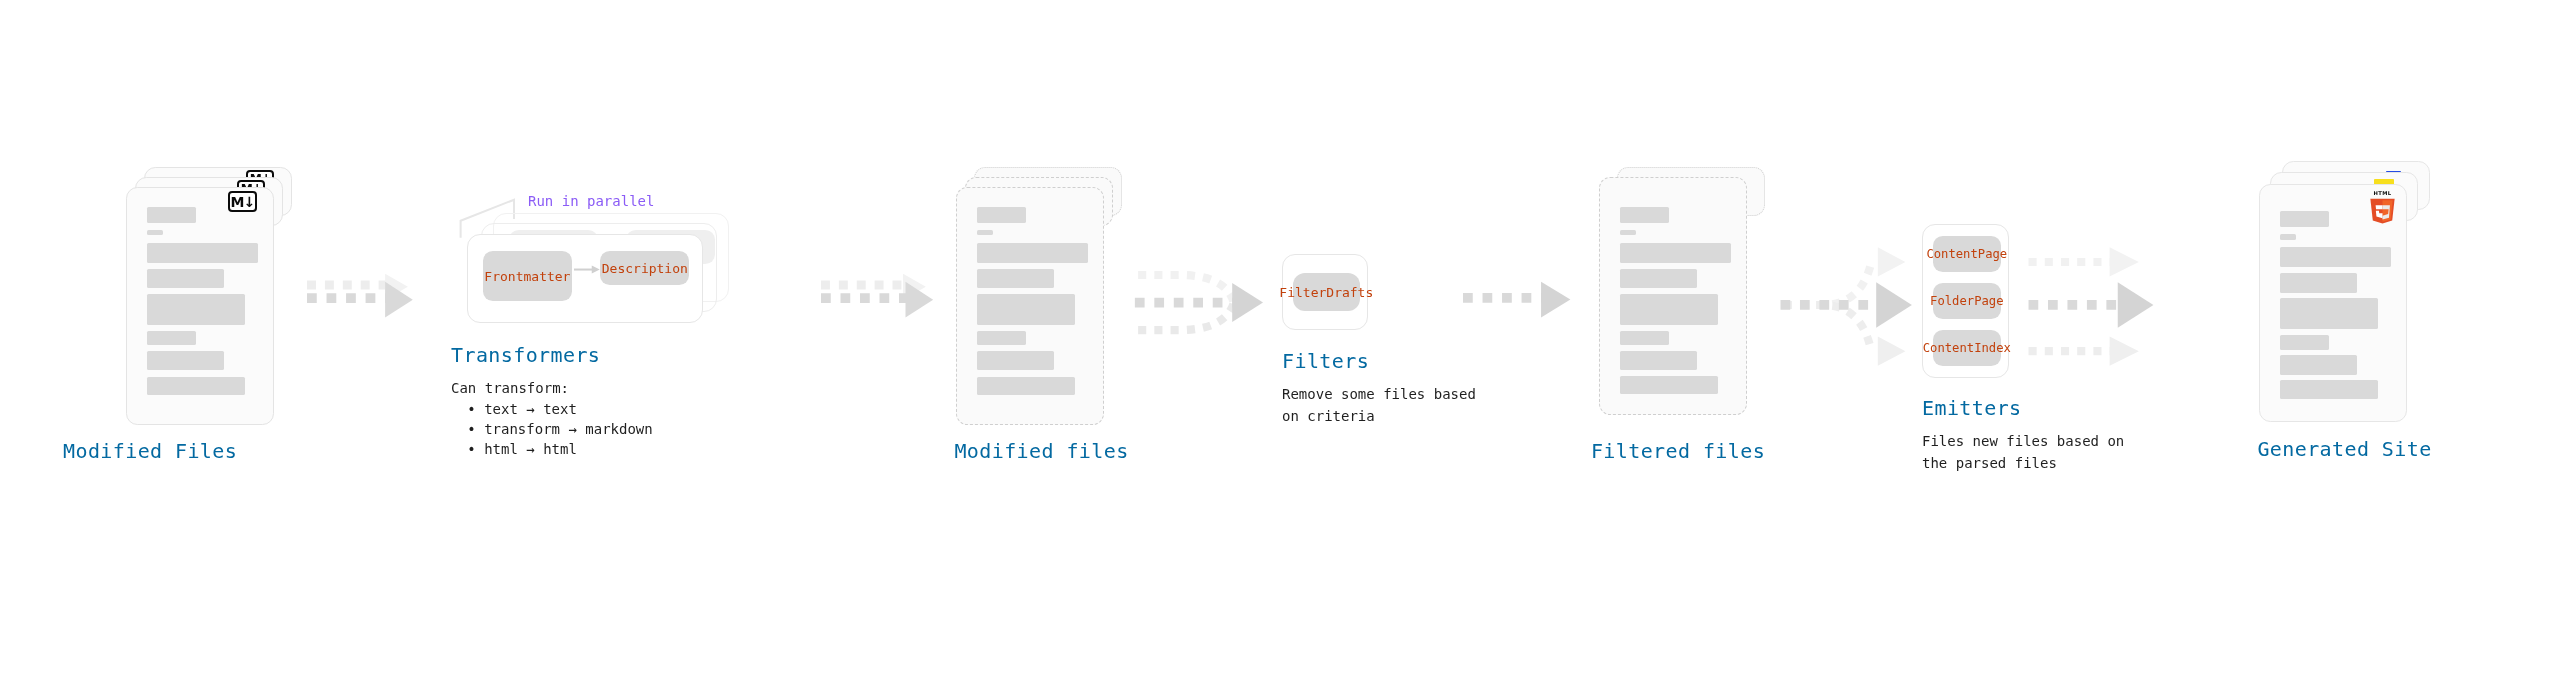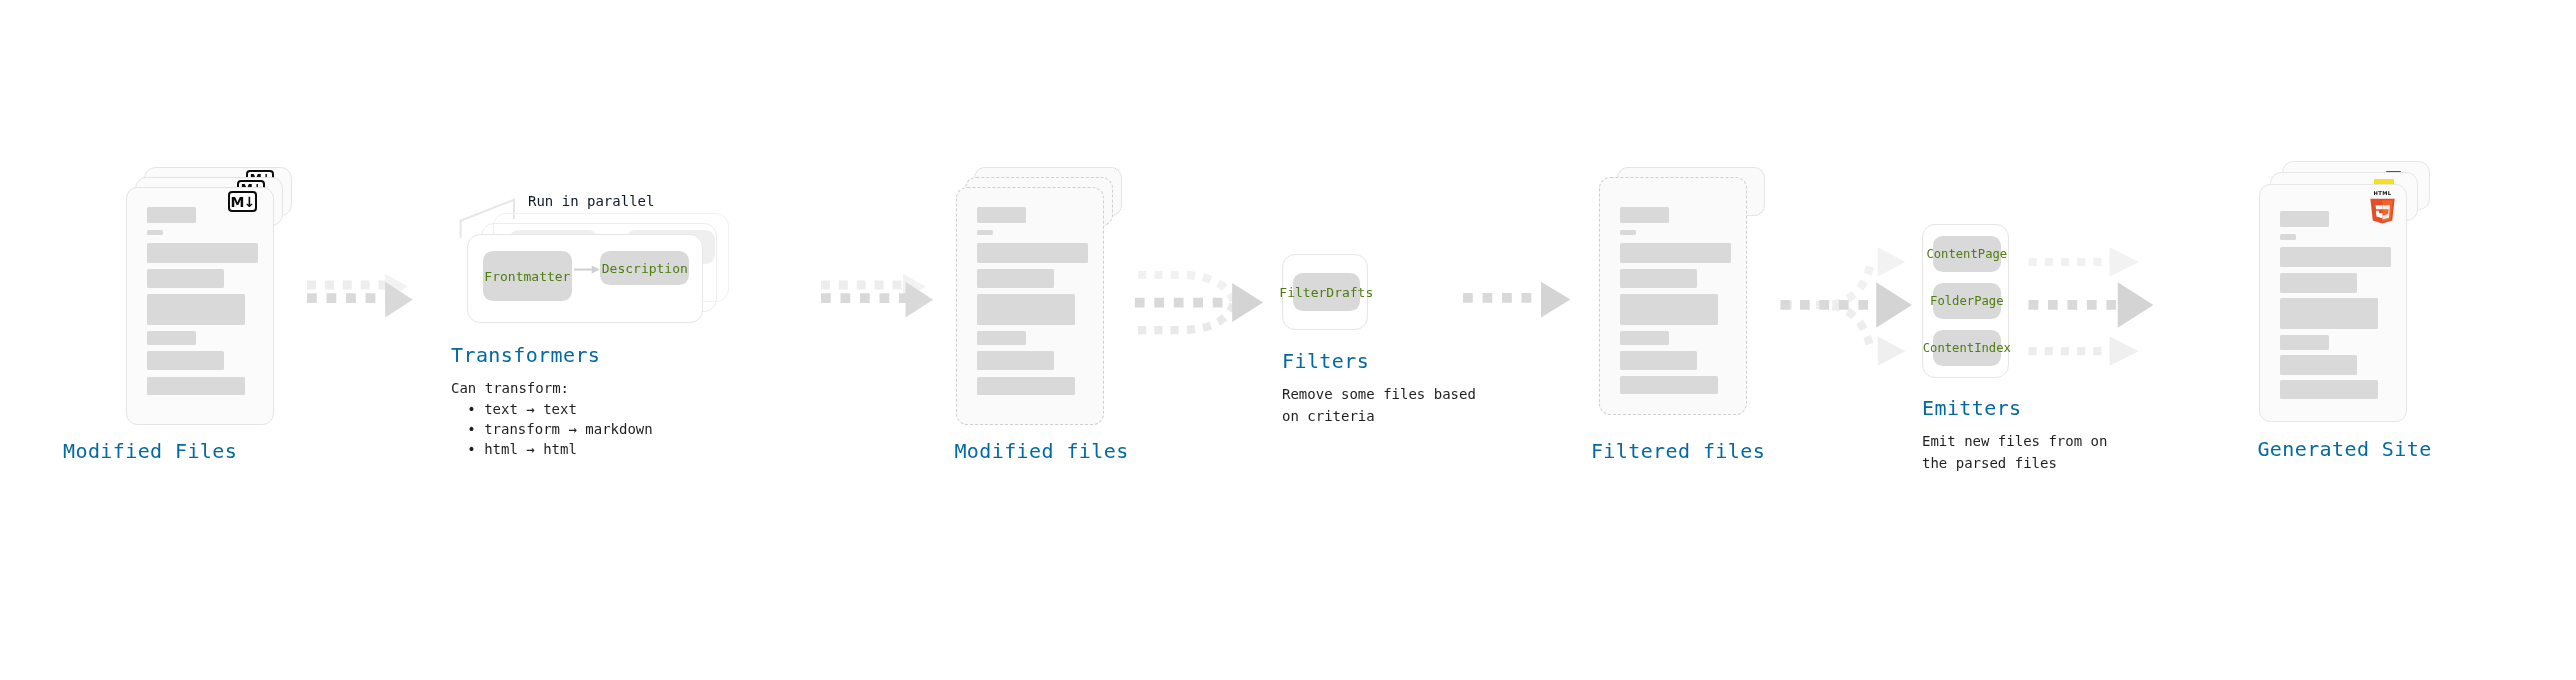--- a/index.html
+++ b/index.html
@@ -59,21 +59,21 @@
     background: #ffffff;
   }
   .group.ghost2 { border-color: #f1f1f1; background: transparent; }
   .group.ghost1 { border-color: #ededed; background: transparent; }
 
   .pill {
     position: absolute;
     background: #d9d9d9;
     border-radius: 9.8px;
     display: flex; align-items: center; justify-content: center;
-    color: #4d7c0f;
+    color: #c2410c;
     white-space: nowrap;
   }
   .pill.ghost2 { background: #efefef; color: transparent; }
   .pill.ghost1 { background: #e6e6e6; color: transparent; }
 
   
   .title {
     position: absolute;
     color: #0369a1;
     font-size: 20px;
@@ -89,21 +89,21 @@
   }
   .bullets {
     position: absolute;
     color: #1f1f1f;
     font-size: 14px;
     line-height: 1.55;
     white-space: pre;
   }
   .parallel-label {
     position: absolute;
-    color: #0f172a;
+    color: #8b5cf6;
     font-size: 14px;
     white-space: nowrap;
   }
   svg { position: absolute; overflow: visible; display:block; }
 </style>
 </head>
 <body>
 
 <div id="stage">
 
@@ -211,21 +211,21 @@
 
   <svg style="left:1130px; top:260px;" width="146" height="98" viewBox="0 0 180 120">
     <path d="M10,18 L60,18 Q118,18 128,52" fill="none" stroke="#f1f1f1" stroke-width="10" stroke-dasharray="10 10"></path>
     <path d="M10,86 L60,86 Q118,86 128,52" fill="none" stroke="#e9e9e9" stroke-width="10" stroke-dasharray="10 10"></path>
     <line x1="6" y1="52" x2="128" y2="52" stroke="#d9d9d9" stroke-width="12" stroke-dasharray="12 12"></line>
     <polygon points="126,28 164,52 126,76" fill="#d4d4d4"></polygon>
   </svg>
 
   <div class="node" style="left:1282px; top:254px;">
     <div class="group" style="left:0px; top:0px; width:86px; height:76px;">
-      <div class="pill" style="left:9.8px; top:18px; width:67px; height:38px; font-size:13px;">FilterDrafts</div>
+      <div class="pill" style="left:9.8px; top:18px; width:67px; height:38px; font-size:13px;border-radius:12px;">FilterDrafts</div>
     </div>
     <div class="title" style="left:0px; top:95px;">Filters</div>
     <div class="subtitle" style="left:0px; top:130px;">Remove some files based
 on criteria</div>
   </div>
 
   <svg style="left:1463px; top:284px;" width="122" height="41" viewBox="0 0 150 50">
     <line x1="0" y1="17" x2="100" y2="17" stroke="#d9d9d9" stroke-width="12" stroke-dasharray="12 12"></line>
     <polygon points="96,-3 132,19 96,41" fill="#d4d4d4"></polygon>
   </svg>
@@ -256,21 +256,21 @@
     <polygon points="128,57 172,85 128,113" fill="#d4d4d4"></polygon>
   </svg>
 
   <div class="node" style="left:1922px; top:224px;">
     <div class="group" style="left:0px; top:0px; width:87px; height:154px;">
       <div class="pill" style="left:9.8px; top:10.6px; width:68px; height:36px; font-size:12.2px;">ContentPage</div>
       <div class="pill" style="left:9.8px; top:58px; width:68px; height:36px; font-size:12.2px;">FolderPage</div>
       <div class="pill" style="left:9.8px; top:105px; width:68px; height:36px; font-size:12.2px;">ContentIndex</div>
     </div>
     <div class="title" style="left:0px; top:172px;">Emitters</div>
-    <div class="subtitle" style="left:0px; top:207px;">Emit new files from on
+    <div class="subtitle" style="left:0px; top:207px;">Files new files based on
 the parsed files</div>
   </div>
 
   <svg style="left:2025px; top:236px;" width="179" height="146" viewBox="0 0 220 180">
     <line x1="4" y1="32" x2="108" y2="32" stroke="#f1f1f1" stroke-width="10" stroke-dasharray="10 10"></line>
     <polygon points="104,14 140,32 104,50" fill="#f2f2f2"></polygon>
     <line x1="4" y1="85" x2="118" y2="85" stroke="#d9d9d9" stroke-width="12" stroke-dasharray="12 12"></line>
     <polygon points="114,57 158,85 114,113" fill="#d4d4d4"></polygon>
     <line x1="4" y1="142" x2="108" y2="142" stroke="#ededed" stroke-width="10" stroke-dasharray="10 10"></line>
     <polygon points="104,124 140,142 104,160" fill="#efefef"></polygon>

